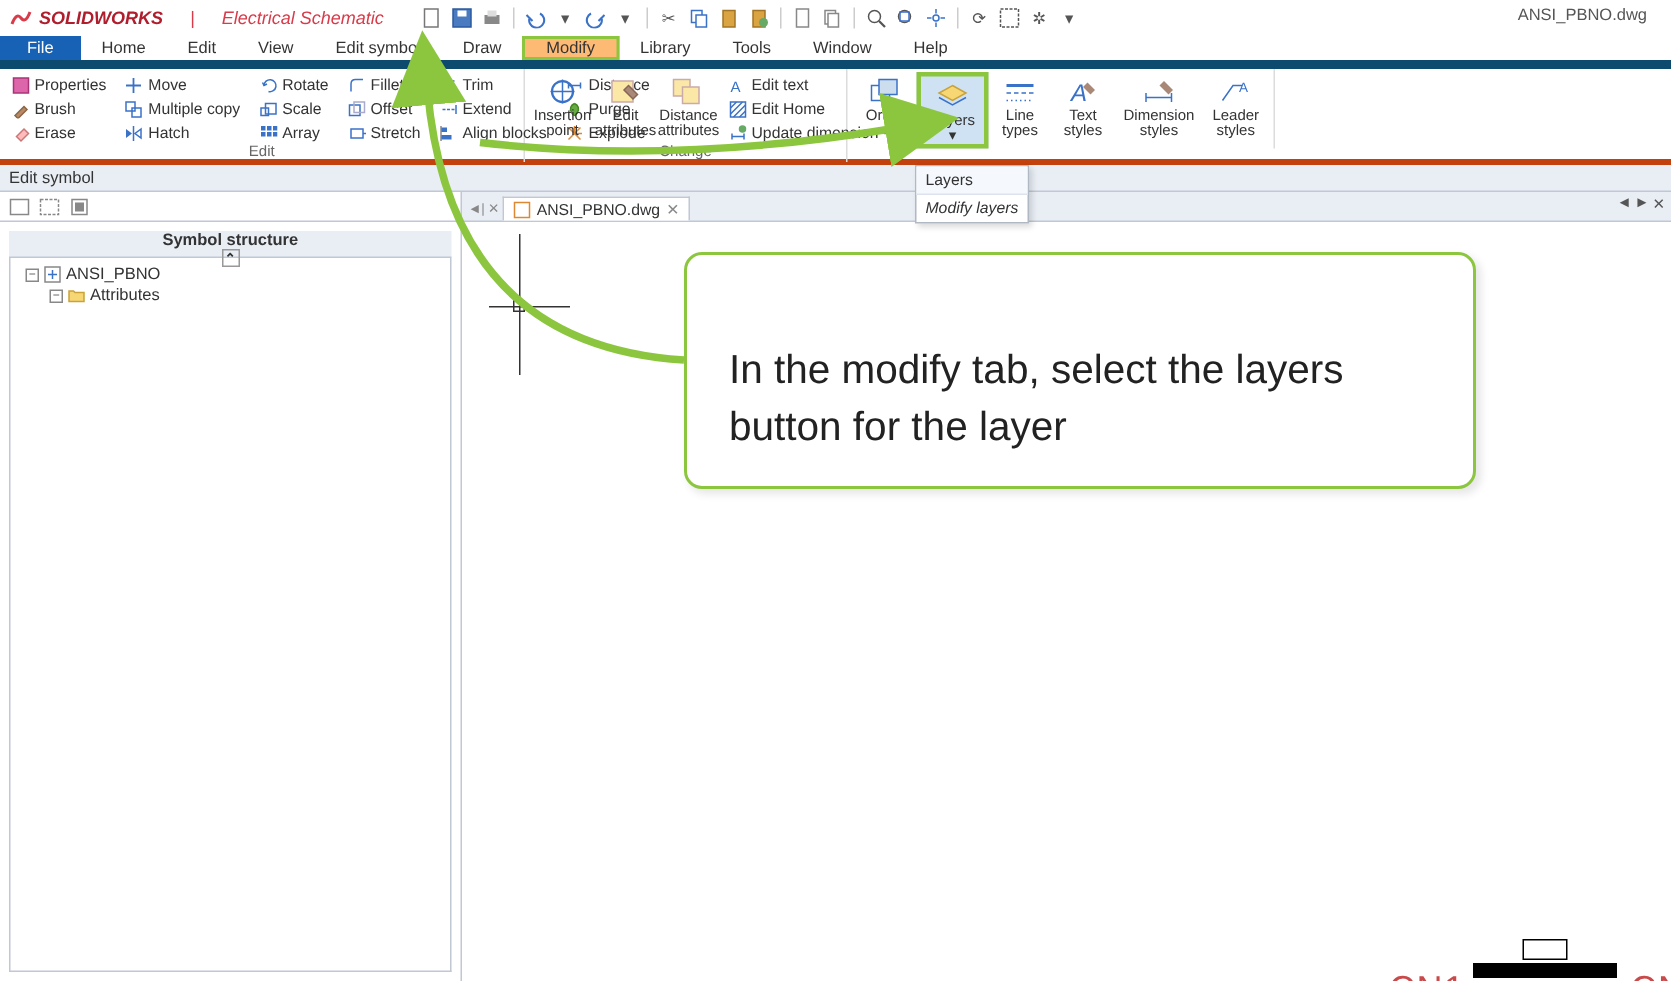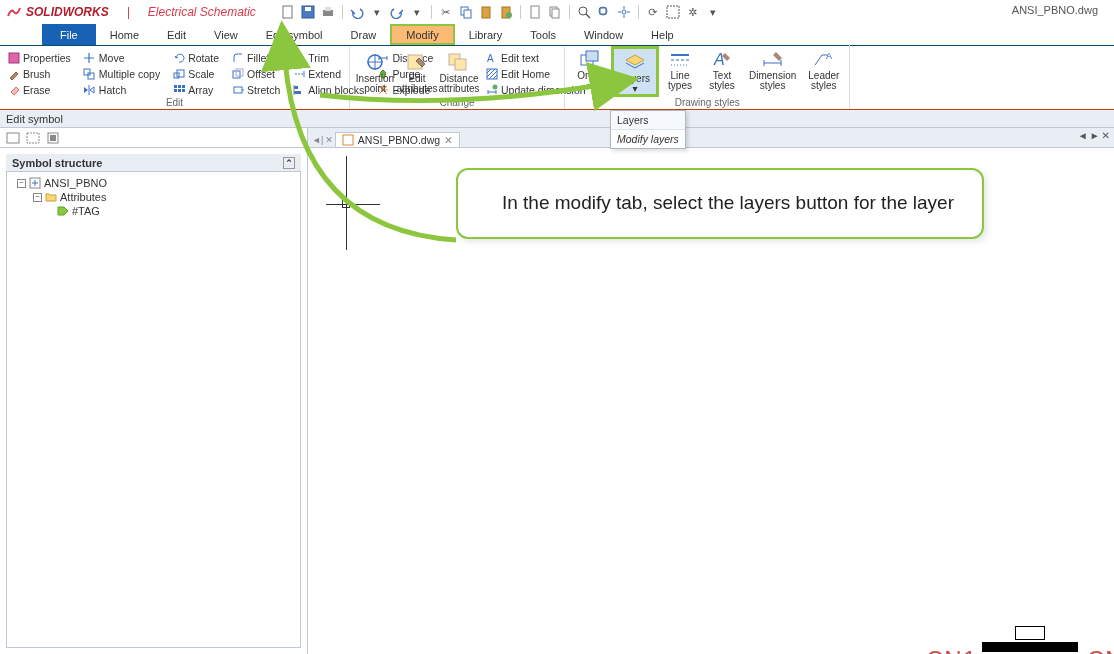--- a/index.html
+++ b/index.html
@@ -9,45 +9,45 @@
 .titlebar { height: 24px; display: flex; align-items: center; padding: 0 6px; }
 .logo-ds { width: 16px; height: 16px; margin-right: 4px; }
 .brand { font-size: 12px; font-weight: bold; color: #b01e2e; font-style: italic; display: flex; align-items: center; gap: 18px; justify-content: flex-end; }
 .brand .schem { font-weight: normal; color: #d83b4a; }
 .quick-access { display: flex; gap: 4px; margin-left: 24px; align-items: center; }
 .qa-btn { width: 16px; height: 16px; display: flex; align-items: center; justify-content: center; color: #555; cursor: pointer; }
 .qa-sep { width: 1px; height: 14px; background: #ccc; margin: 0 2px; }
 .doc-title { position: absolute; right: 16px; top: 4px; font-size: 11px; color: #555; }
 
 
-.menubar { height: 22px; display: flex; align-items: stretch; border-bottom: 1px solid #0c4a6e; padding-left: 42px; }
+.menubar { height: 22px; display: flex; align-items: stretch; border-bottom: 6px solid #0c4a6e; }
 .menu-item { padding: 0 14px; display: flex; align-items: center; font-size: 11px; color: #333; cursor: pointer; }
 .menu-item.file { background: #1862b5; color: #fff; padding: 0 18px; }
 .menu-item.active { border: 2px solid #8cc63f; background: #fdba74; }
 
 
-.ribbon { height: 64px; border-bottom: 1px solid #c2410c; display: flex; align-items: flex-end; }
+.ribbon { height: 64px; border-bottom: 4px solid #c2410c; display: flex; align-items: flex-start; }
 .ribbon-group { border-right: 1px solid #dcdcdc; padding: 2px 4px 0 4px; display: flex; flex-direction: column; }
 .ribbon-group-body { flex: 1; display: flex; align-items: flex-start; }
 .ribbon-group-label { text-align: center; font-size: 10px; color: #666; height: 12px; }
 .small-col { display: flex; flex-direction: column; gap: 1px; padding-top: 1px; }
 .small-btn { display: flex; align-items: center; gap: 3px; height: 15px; padding: 0 3px; font-size: 10.5px; cursor: pointer; white-space: nowrap; }
 .small-ic { width: 13px; height: 13px; display: inline-flex; align-items: center; justify-content: center; }
 .big-btn { display: flex; flex-direction: column; align-items: center; justify-content: flex-start; padding: 2px 6px 0 6px; cursor: pointer; text-align: center; min-width: 42px; }
 .big-ic { width: 26px; height: 22px; display: flex; align-items: center; justify-content: center; margin-bottom: 1px; }
 .big-lbl { font-size: 10px; line-height: 10px; }
 .layers-highlight { border: 3px solid #8cc63f; background: #cfe2f3; }
 
 
 .editsym-bar { height: 18px; background: #e9eef5; border-bottom: 1px solid #c0c8d4; font-size: 11px; padding-left: 6px; display: flex; align-items: center; color: #333; font-weight: 500; }
 .main { display: flex; height: calc(654px - 24px - 22px - 64px - 18px); }
 .left-panel { width: 308px; border-right: 1px solid #c0c8d4; display: flex; flex-direction: column; background: #fff; }
 .left-toolbar { height: 20px; border-bottom: 1px solid #c0c8d4; display: flex; align-items: center; gap: 6px; padding-left: 6px; }
 .lt-ic { width: 14px; height: 14px; }
-.panel-head { height: 18px; background: #e9eef5; border-bottom: 1px solid #c0c8d4; display: flex; align-items: center; justify-content: space-between; padding: 0 6px; font-size: 11px; font-weight: 600; color: #333; margin: 6px 6px 0 6px; }
+.panel-head { height: 18px; background: #e9eef5; border-bottom: 1px solid #c0c8d4; display: flex; align-items: center; justify-content: space-between; padding: 0 6px; font-size: 11px; font-weight: 600; color: #333; margin: 6px 6px 0 6px; flex-direction: column; }
 .tree { padding: 4px 10px; font-size: 11px; flex: 1; border: 1px solid #c0c8d4; margin: 0 6px 6px 6px; border-top: none; overflow: auto; }
 .tree-row { display: flex; align-items: center; gap: 3px; height: 14px; }
 .tree-indent-1 { padding-left: 16px; }
 .tree-indent-2 { padding-left: 40px; }
 .tog { width: 9px; height: 9px; border: 1px solid #888; display: inline-flex; align-items: center; justify-content: center; font-size: 8px; line-height: 8px; color: #555; }
 
 
 .draw-wrap { flex: 1; display: flex; flex-direction: column; }
 .doc-tabs { height: 20px; display: flex; align-items: flex-end; background: #e9eef5; border-bottom: 1px solid #c0c8d4; position: relative; }
 .doc-tabs-left { display: flex; gap: 2px; align-items: center; padding-left: 4px; }
@@ -55,21 +55,21 @@
 .doc-tabs-right { position: absolute; right: 4px; top: 2px; display: flex; gap: 2px; font-size: 10px; color: #555; }
 .canvas { flex: 1; background: #fff; position: relative; overflow: hidden; }
 
 
 .layers-dd { position: absolute; left: 610px; top: 110px; width: 76px; background: #fff; border: 1px solid #b0b8c4; box-shadow: 2px 2px 4px rgba(0,0,0,0.15); z-index: 50; }
 .layers-dd-head { padding: 3px 6px; font-size: 10.5px; border-bottom: 1px solid #dce3ee; background: #f5f8fc; }
 .layers-dd-item { padding: 3px 6px; font-size: 10.5px; cursor: pointer; font-style: italic; }
 
 
 .callout { position: absolute; left: 456px; top: 168px; width: 528px; background: #fff; border: 2px solid #8cc63f; border-radius: 12px; padding: 20px 28px; z-index: 40; box-shadow: 3px 3px 6px rgba(0,0,0,0.1); }
-.callout-text { font-size: 19px; line-height: 1.4; text-align: right; color: #222; font-family: Arial, sans-serif; }
+.callout-text { font-size: 27px; line-height: 1.4; text-align: left; color: #222; font-family: Arial, sans-serif; margin-top: 38px; }
 
 
 .crosshair-v { position: absolute; left: 346px; top: 156px; width: 1px; height: 94px; background: #333; z-index: 10; }
 .crosshair-h { position: absolute; left: 326px; top: 204px; width: 54px; height: 1px; background: #333; z-index: 10; }
 .crosshair-c { position: absolute; left: 342px; top: 200px; width: 8px; height: 8px; border: 1px solid #333; z-index: 10; }
 .schem-rect { position: absolute; left: 707px; top: 478px; width: 30px; height: 14px; border: 1.5px solid #000; }
 .schem-bar { position: absolute; left: 674px; top: 494px; width: 96px; height: 10px; background: #000; }
 .cn-label { position: absolute; font-size: 24px; color: #c94a4a; letter-spacing: 1px; font-family: Arial; }
 
 
@@ -488,21 +488,20 @@
       <div class="big-btn">
         <span class="big-ic">
             <svg width="24" height="20">
               <path d="M3 16 L10 6 L16 6" stroke="#3a72c8" fill="none"></path>
               <text x="14" y="10" font-size="9" fill="#3a72c8">A</text>
             </svg>
           </span>
         <span class="big-lbl"><span>Leader</span><br><span>styles</span></span>
       </div>
     </div>
-    <div class="ribbon-group-label">Drawing styles</div>
   </div>
 </div>
 
 <div class="editsym-bar">Edit symbol</div>
 
 <div class="main">
   <div class="left-panel">
     <div class="left-toolbar">
       <span class="lt-ic">
           <svg width="14" height="14">
@@ -538,28 +537,20 @@
       </div>
       <div class="tree-row tree-indent-1">
         <span class="tog">−</span>
         <span>
             <svg width="12" height="10">
               <path d="M1 2 L4 2 L5 3 L11 3 L11 9 L1 9 Z" fill="#f7d774" stroke="#c9a23a"></path>
             </svg>
           </span>
         <span>Attributes</span>
       </div>
-      <div class="tree-row tree-indent-2">
-          <span>
-            <svg width="12" height="10">
-              <path d="M1 1 L7 1 L11 5 L7 9 L1 9 Z" fill="#8dc63f" stroke="#5a2"></path>
-            </svg>
-          </span>
-          <span>#TAG</span>
-        </div>
     </div>
   </div>
 
   <div class="draw-wrap">
     <div class="doc-tabs">
       <div class="doc-tabs-left">
         <span style="font-size:9px;color:#888">◄|</span>
         <span style="font-size:9px;color:#888">✕</span>
         <div class="doc-tab">
           <span>

